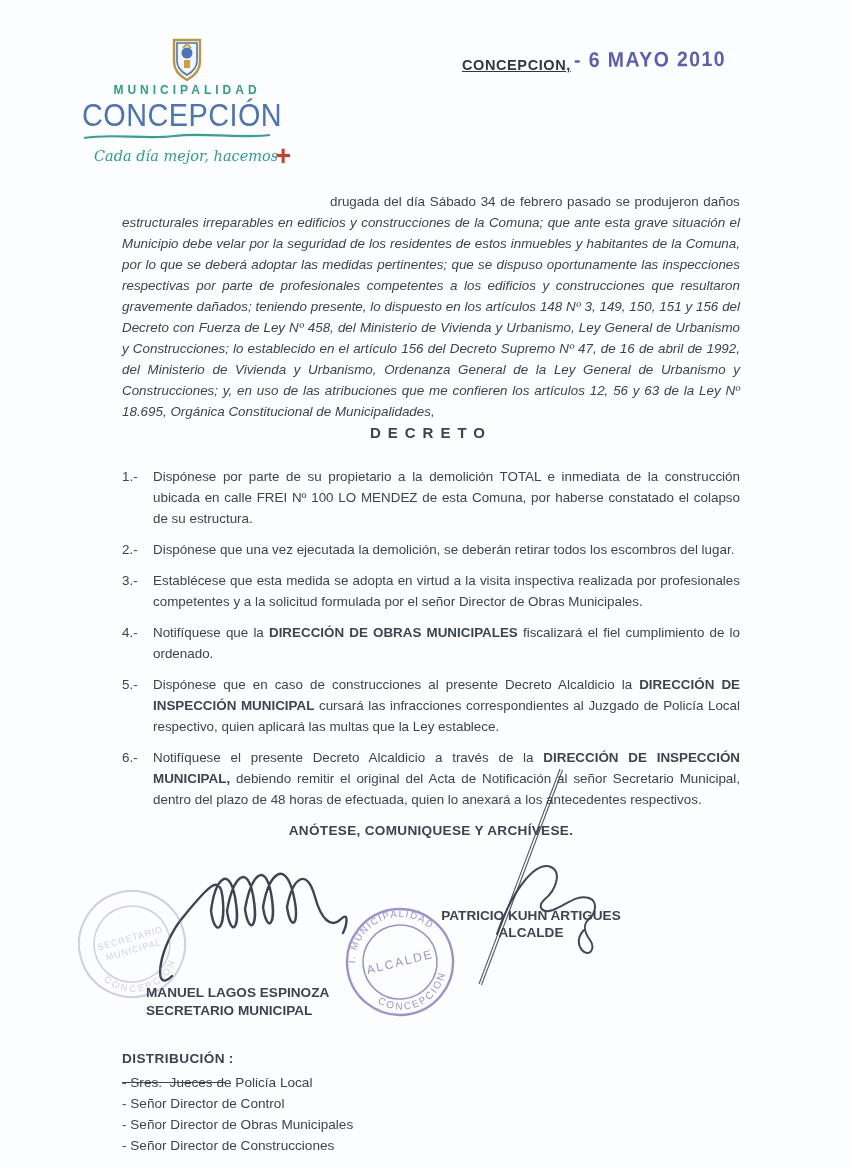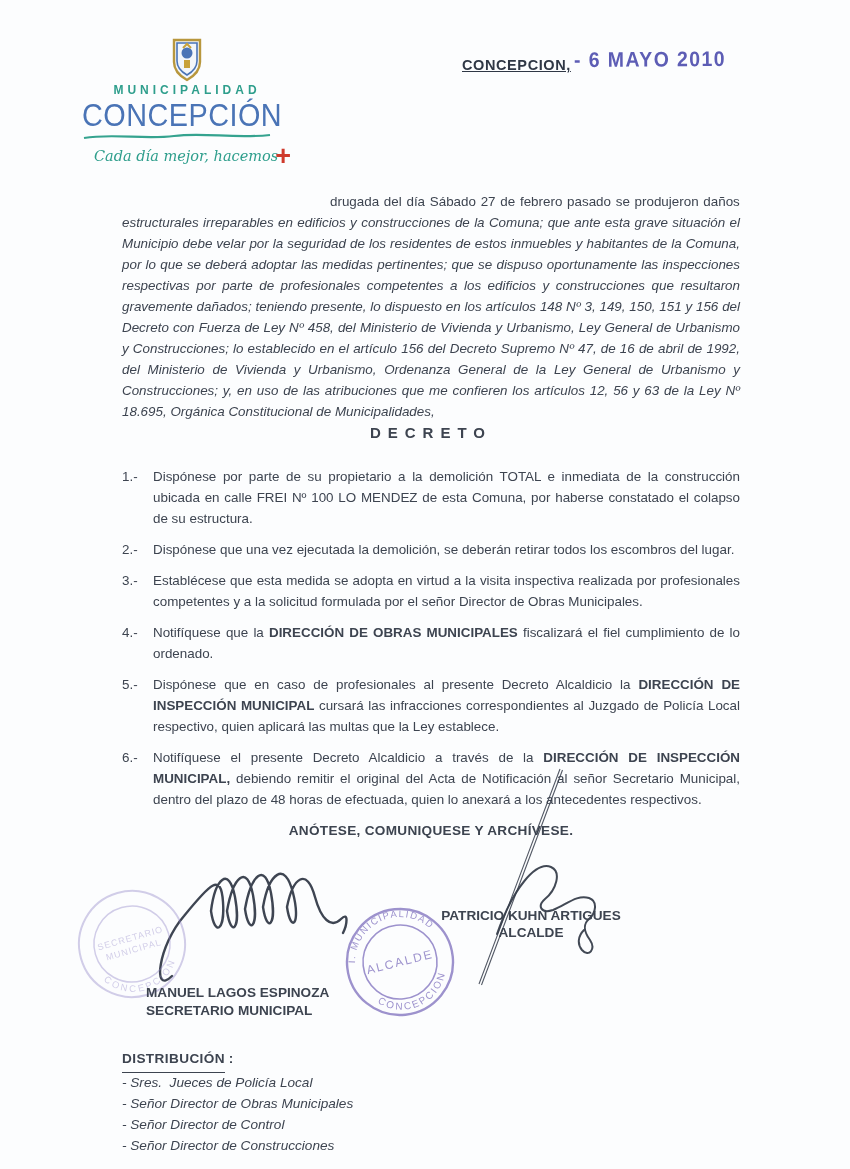--- a/index.html
+++ b/index.html
@@ -51,22 +51,22 @@
   .stamp-secretario{left:74px;top:886px;opacity:.38;transform:rotate(-16deg);}
   .stamp-alcalde{left:343px;top:905px;opacity:.85;transform:rotate(-6deg);}
   .sig-left-names{position:absolute;left:146px;top:984px;width:196px;
                   font-weight:bold;font-size:13.6px;line-height:18px;}
   .sig-right-names{position:absolute;left:436px;top:907px;width:190px;text-align:center;
                    font-weight:bold;font-size:13.6px;line-height:17px;}
 
   
   .distribution{position:absolute;left:122px;top:1048px;font-size:13.6px;line-height:21px;}
   .dist-heading{font-weight:bold;margin-bottom:3px;}
-  .dist-heading .u{border-bottom:1.7px solid #3d4450;padding-bottom:6px;letter-spacing:.4px;}
-  .dist-item{white-space:pre-wrap;font-style:italic;}
+  .dist-heading .u{border-bottom:1.7px solid #3d4450;padding-bottom:16px;letter-spacing:.4px;}
+  .dist-item{white-space:pre-wrap;}
 </style>
 </head>
 <body>
 
 <div class="page">
 
   <div class="logo">
     <svg class="crest" width="32" height="44" viewBox="0 0 32 44">
       <path d="M3,2 h26 v22 c0,10 -8.5,15.5 -13,18 c-4.5,-2.5 -13,-8 -13,-18 z" fill="#f2f6fa" stroke="#b8973d" stroke-width="2.4"></path>
       <path d="M6,5 h20 v18 c0,8 -6.5,12 -10,14 c-3.5,-2 -10,-6 -10,-14 z" fill="none" stroke="#4a74b6" stroke-width="1.6"></path>
@@ -79,21 +79,21 @@
     <svg class="logo-wave" width="190" height="9" viewBox="0 0 190 9">
       <path d="M2,6 C32,1 62,8 92,4 C122,0 152,7 188,3" fill="none" stroke="#35a38f" stroke-width="2.2"></path>
     </svg>
     <div class="logo-slogan"><span>Cada día mejor, hacemos</span><span class="logo-plus">+</span></div>
   </div>
 
   <div class="city-date">CONCEPCION,</div>
   <div class="date-stamp">- 6 MAYO 2010</div>
 
   <div class="content">
-    <div class="line2">drugada del día Sábado 27 de febrero pasado se produjeron daños</div>
+    <div class="line2">drugada del día Sábado 34 de febrero pasado se produjeron daños</div>
     <div class="intro-body">estructurales irreparables en edificios y construcciones de la Comuna; que ante esta grave situación el Municipio debe velar por la seguridad de los residentes de estos inmuebles y habitantes de la Comuna, por lo que se deberá adoptar las medidas pertinentes; que se dispuso oportunamente las inspecciones respectivas por parte de profesionales competentes a los edificios y construcciones que resultaron gravemente dañados; teniendo presente, lo dispuesto en los artículos 148 Nº 3, 149, 150, 151 y 156 del Decreto con Fuerza de Ley Nº 458, del Ministerio de Vivienda y Urbanismo, Ley General de Urbanismo y Construcciones; lo establecido en el artículo 156 del Decreto Supremo Nº 47, de 16 de abril de 1992, del Ministerio de Vivienda y Urbanismo, Ordenanza General de la Ley General de Urbanismo y Construcciones; y, en uso de las atribuciones que me confieren los artículos 12, 56 y 63 de la Ley Nº 18.695, Orgánica Constitucional de Municipalidades,</div>
   </div>
 
   <div class="heading">DECRETO</div>
 
   <div class="items">
     <div>
         <div class="decree-item">
           <span class="item-num">1.-</span>
           <div class="item-text"><span>Dispónese por parte de su propietario a la demolición TOTAL e inmediata de la construcción ubicada en calle FREI Nº 100 LO MENDEZ de esta Comuna, por haberse constatado el colapso de su estructura.</span></div>
@@ -105,21 +105,21 @@
         <div class="decree-item">
           <span class="item-num">3.-</span>
           <div class="item-text"><span>Establécese que esta medida se adopta en virtud a la visita inspectiva realizada por profesionales competentes y a la solicitud formulada por el señor Director de Obras Municipales.</span></div>
         </div>
         <div class="decree-item">
           <span class="item-num">4.-</span>
           <div class="item-text"><span>Notifíquese que la </span><span class="b">DIRECCIÓN DE OBRAS MUNICIPALES</span><span> fiscalizará el fiel cumplimiento de lo ordenado.</span></div>
         </div>
         <div class="decree-item">
           <span class="item-num">5.-</span>
-          <div class="item-text"><span>Dispónese que en caso de profesionales al presente Decreto Alcaldicio la </span><span class="b">DIRECCIÓN DE INSPECCIÓN MUNICIPAL</span><span> cursará las infracciones correspondientes al Juzgado de Policía Local respectivo, quien aplicará las multas que la Ley establece.</span></div>
+          <div class="item-text"><span>Dispónese que en caso de construcciones al presente Decreto Alcaldicio la </span><span class="b">DIRECCIÓN DE INSPECCIÓN MUNICIPAL</span><span> cursará las infracciones correspondientes al Juzgado de Policía Local respectivo, quien aplicará las multas que la Ley establece.</span></div>
         </div>
         <div class="decree-item">
           <span class="item-num">6.-</span>
           <div class="item-text"><span>Notifíquese el presente Decreto Alcaldicio a través de la </span><span class="b">DIRECCIÓN DE INSPECCIÓN MUNICIPAL,</span><span> debiendo remitir el original del Acta de Notificación al señor Secretario Municipal, dentro del plazo de 48 horas de efectuada, quien lo anexará a los antecedentes respectivos.</span></div>
         </div>
       </div>
     <div class="closing">ANÓTESE, COMUNIQUESE Y ARCHÍVESE.</div>
   </div>
 
   <svg class="sig-overlay" width="850" height="1169" viewBox="0 0 850 1169">
@@ -165,19 +165,19 @@
   </div>
   <div class="sig-right-names">
     <div>PATRICIO KUHN ARTIGUES</div>
     <div>ALCALDE</div>
   </div>
 
   <div class="distribution">
     <div class="dist-heading"><span class="u">DISTRIBUCIÓN</span> <span>:</span></div>
     <div>
         <div class="dist-item">- Sres.  Jueces de Policía Local</div>
+        <div class="dist-item">- Señor Director de Control</div>
         <div class="dist-item">- Señor Director de Obras Municipales</div>
-        <div class="dist-item">- Señor Director de Control</div>
         <div class="dist-item">- Señor Director de Construcciones</div>
       </div>
   </div>
 
 </div>
 
 </body></html>

